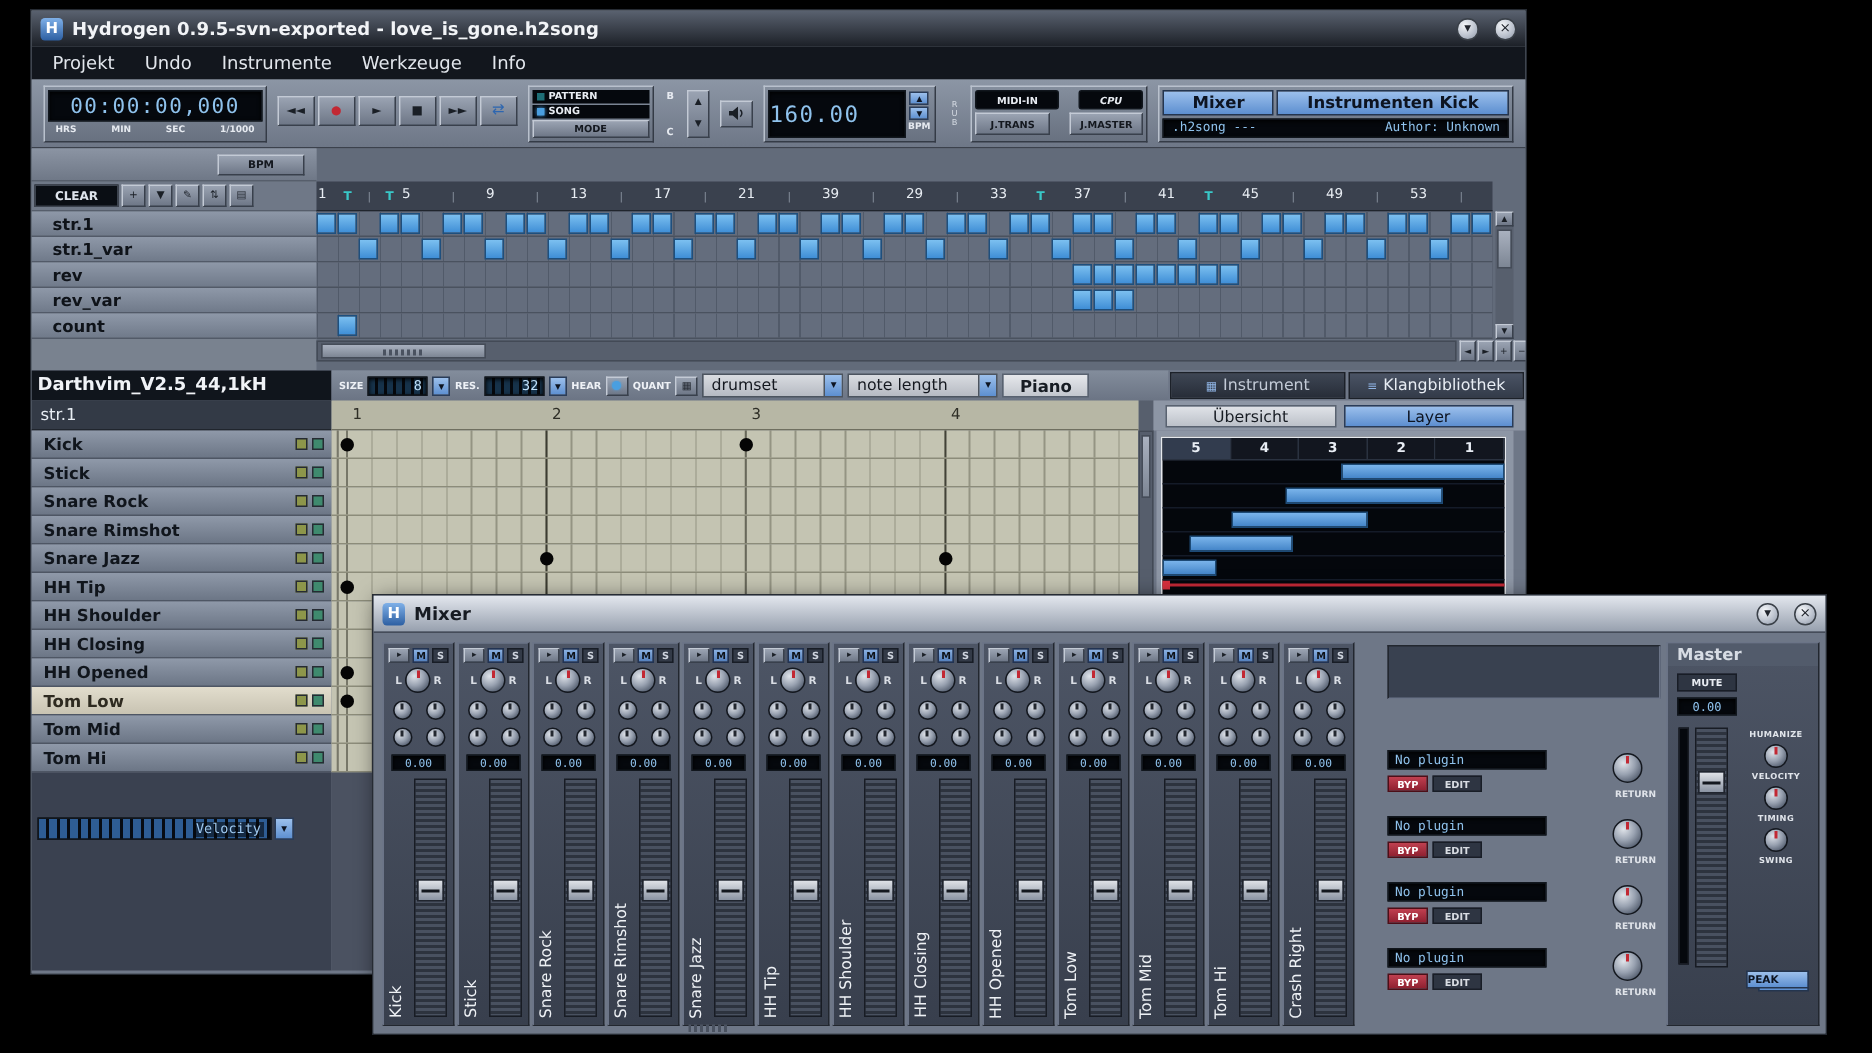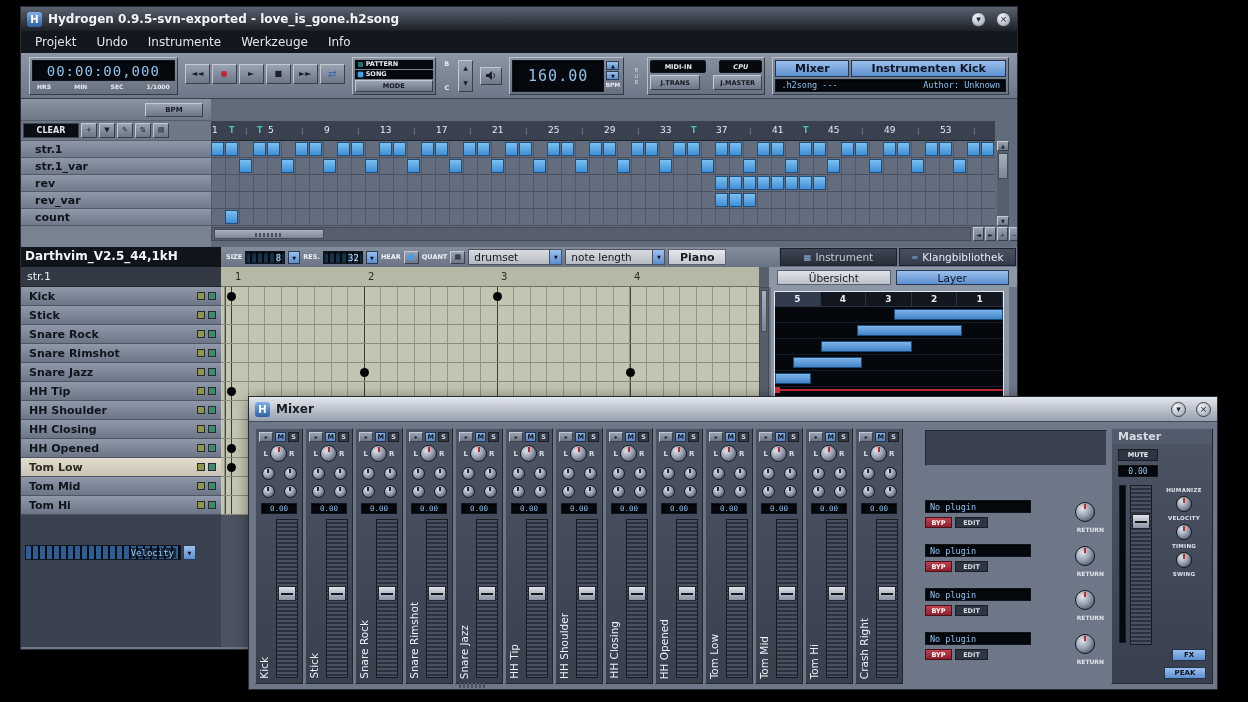--- a/index.html
+++ b/index.html
@@ -36,21 +36,21 @@
 .mode-row{height:10px;background:#05080d;display:flex;align-items:center;gap:3px;padding:0 3px;font-size:6.5px;font-weight:bold;color:#e8ecf2;}
 .led{width:5px;height:5px;}
 .led.teal{background:#1e6e76;}
 .led.blue{background:#4a9fe0;box-shadow:0 0 3px #4a9fe0;}
 .mode-btn{height:12px;font-size:6.5px;font-weight:bold;text-align:center;line-height:11px;color:#14181f;}
 .bc-col{width:8px;height:32px;display:flex;flex-direction:column;justify-content:space-between;font-size:6.5px;color:#e6eaf0;font-weight:bold;text-align:center;}
 .spin-box{width:16px;height:32px;display:flex;flex-direction:column;}
 .spin-box div{flex:1;font-size:6px;text-align:center;line-height:14px;color:#1a1f26;}
 .spk-btn{width:22px;height:18px;display:flex;align-items:center;justify-content:center;}
 .bpm-panel{width:118px;height:38px;display:flex;}
-.bpm-lcd{flex:1;height:32px;font-size:15px;text-align:center;padding-right:0;line-height:30px;letter-spacing:1px;}
+.bpm-lcd{flex:1;height:32px;font-size:15px;text-align:left;padding-right:0;line-height:30px;letter-spacing:1px;}
 .bpm-side{width:17px;display:flex;flex-direction:column;align-items:center;gap:1px;padding-top:1px;}
 .bpm-spin{width:13px;height:9px;background:linear-gradient(#9cc0ec,#5d8fd0);border:1px solid #2a3c58;font-size:5px;line-height:8px;text-align:center;color:#0d1421;}
 .bpm-lab{font-size:6px;color:#e6eaf0;font-weight:bold;}
 .rub{width:9px;font-size:5.5px;color:#d3d9e1;writing-mode:vertical-rl;text-orientation:upright;line-height:9px;}
 .midi-panel{width:118px;height:38px;display:flex;flex-direction:column;gap:2px;}
 .midi-row{display:flex;gap:13px;}
 .midi-lcd{height:13px;background:#05080d;color:#e8ecf2;font-size:6.5px;font-weight:bold;text-align:center;line-height:12px;border-radius:2px;border:1px solid #11161d;}
 .midi-in{width:62px;}
 .cpu{width:48px;font-style:italic;}
 .jbtn{flex:1;height:15px;font-size:6.5px;font-weight:bold;text-align:center;line-height:14px;color:#14181f;}
@@ -184,21 +184,21 @@
 .fx-return{position:absolute;right:3px;bottom:3px;font-size:6px;font-weight:bold;color:#e0e4ea;}
 .mx-master{position:absolute;left:862px;top:6px;width:102px;height:256px;background:linear-gradient(180deg,#4d5565,#383f4d);border:1px solid;border-color:#6b7487 #22272f #22272f #6b7487;}
 .ms-title{height:15px;background:#525b6b;color:#d7dce4;font-size:11px;font-weight:bold;padding:1px 0 0 6px;}
 .ms-mute{position:absolute;left:6px;top:20px;width:40px;height:12px;background:#2e3542;border:1px solid #181d26;color:#e8ecf2;font-size:6.5px;font-weight:bold;text-align:center;line-height:11px;}
 .ms-lcd{position:absolute;left:6px;top:36px;width:40px;height:12px;font-size:8px;text-align:center;line-height:11px;}
 .ms-meter{position:absolute;left:7px;top:56px;bottom:40px;width:7px;background:#05080d;border:1px solid #181c24;}
 .ms-ftrack{position:absolute;left:18px;top:56px;bottom:38px;width:22px;}
 .ms-knobs{position:absolute;right:4px;top:58px;width:48px;display:flex;flex-direction:column;align-items:center;gap:3px;}
 .ms-lab{font-size:5.5px;font-weight:bold;color:#e0e4ea;letter-spacing:.3px;}
 .ms-fx{position:absolute;right:6px;bottom:22px;width:34px;height:12px;background:linear-gradient(#9cc0ec,#5d8fd0);border:1px solid #24354e;color:#0d1421;font-size:7px;font-weight:bold;text-align:center;line-height:11px;}
-.ms-peak{position:absolute;right:6px;bottom:4px;width:42px;height:12px;background:linear-gradient(#9cc0ec,#5d8fd0);border:1px solid #24354e;color:#0d1421;font-size:7px;font-weight:bold;text-align:center;line-height:11px;}
+.ms-peak{position:absolute;right:6px;bottom:24px;width:42px;height:12px;background:linear-gradient(#9cc0ec,#5d8fd0);border:1px solid #24354e;color:#0d1421;font-size:7px;font-weight:bold;line-height:11px;}
 .mx-grip{position:absolute;left:210px;bottom:1px;width:26px;height:5px;background:repeating-linear-gradient(90deg,#4a5260 0 2px,transparent 2px 4px);}
 </style>
 </head>
 <body>
 
 <div id="stage">
 
   <div id="main-window" class="window">
     <div class="titlebar">
       <div class="app-icon">H</div>
@@ -370,21 +370,21 @@
           <div class="ruler-cell"></div>
           <div class="ruler-cell">
             <span class="ruler-num">21</span>
           </div>
           <div class="ruler-cell"></div>
           <div class="ruler-cell">
             <span class="ruler-tick">|</span>
           </div>
           <div class="ruler-cell"></div>
           <div class="ruler-cell">
-            <span class="ruler-num">25</span>
+            <span class="ruler-num">39</span>
           </div>
           <div class="ruler-cell"></div>
           <div class="ruler-cell">
             <span class="ruler-tick">|</span>
           </div>
           <div class="ruler-cell"></div>
           <div class="ruler-cell">
             <span class="ruler-num">29</span>
           </div>
           <div class="ruler-cell"></div>

